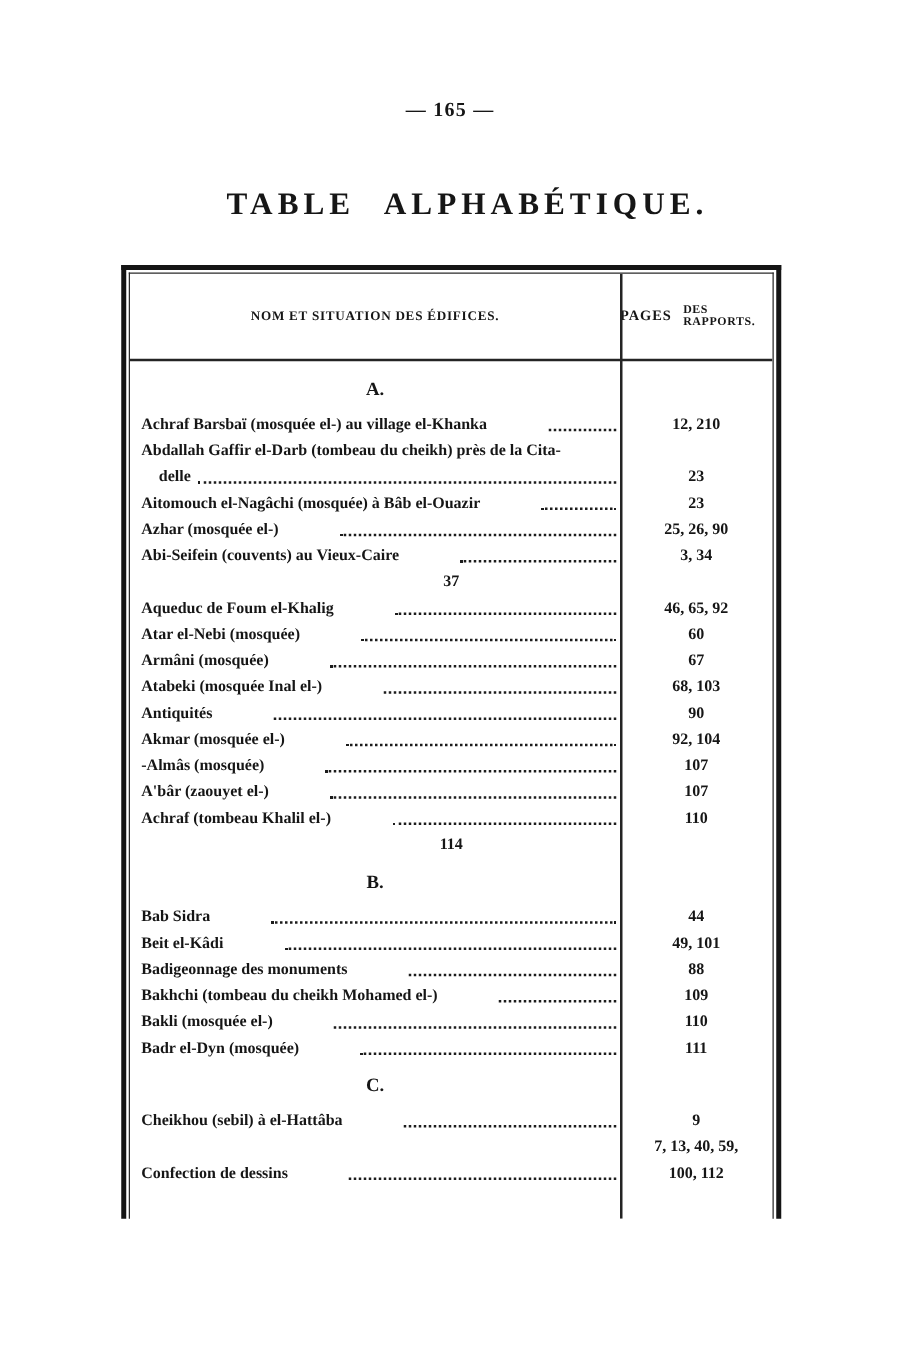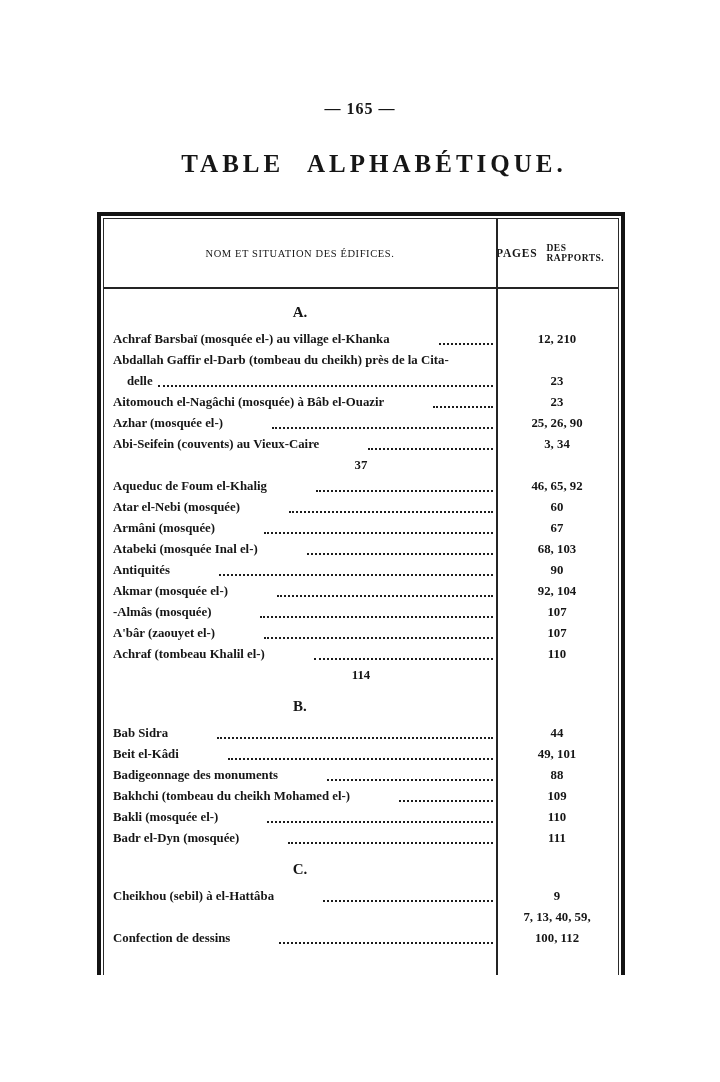--- a/index.html
+++ b/index.html
@@ -6,21 +6,21 @@
   body {
     width: 720px; height: 1082px;
     background: #ffffff;
     font-family: "Liberation Serif", "DejaVu Serif", serif;
     color: #161616;
     overflow: hidden;
   }
   .sheet { position: relative; width: 720px; height: 1082px; background: #ffffff; }
 
   .page-number {
-    position: absolute; top: 100px; left: 0; width: 100%;
+    position: absolute; top: 80px; left: 0; width: 100%;
     text-align: center; font-size: 16px; font-weight: bold; letter-spacing: 1px;
   }
 
   .title {
     position: absolute; top: 150px; left: 14px; width: 100%;
     text-align: center; font-size: 25px; font-weight: bold;
     letter-spacing: 4px; word-spacing: 14px; margin: 0;
   }
 
   .table-outer {
@@ -38,21 +38,21 @@
     position: absolute; top: 0; bottom: 0; left: 392px; width: 2px;
     background: #242424;
   }
 
   .thead {
     display: flex; height: 70px; box-sizing: border-box;
     border-bottom: 2px solid #242424;
   }
   .th-name {
     width: 392px; display: flex; align-items: center; justify-content: center;
-    font-size: 10.5px; font-weight: normal; letter-spacing: 0.6px;
+    font-size: 10.5px; font-weight: bold; letter-spacing: 0.6px;
   }
   .th-pages {
     flex: 1; display: flex; 
     align-items: center; justify-content: center; gap: 9px;
     font-weight: bold;
   }
   .th-pages .l1 { font-size: 11.5px; letter-spacing: 0.8px; }
   .th-pages .l2 { font-size: 9.5px; letter-spacing: 0.5px; }
 
   .tbody { padding-top: 3px; font-size: 12.8px; font-weight: bold; }

